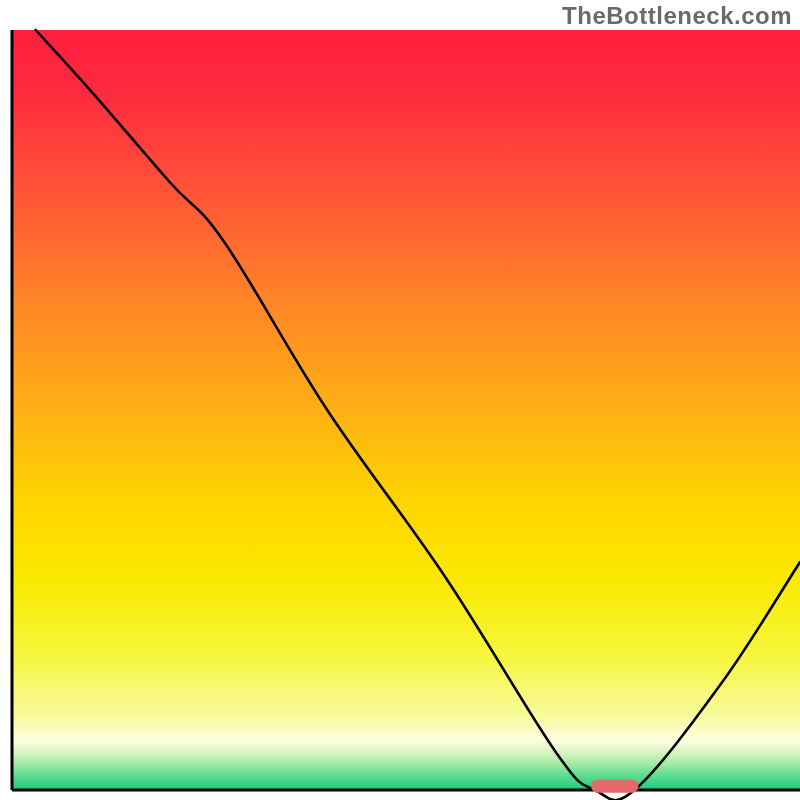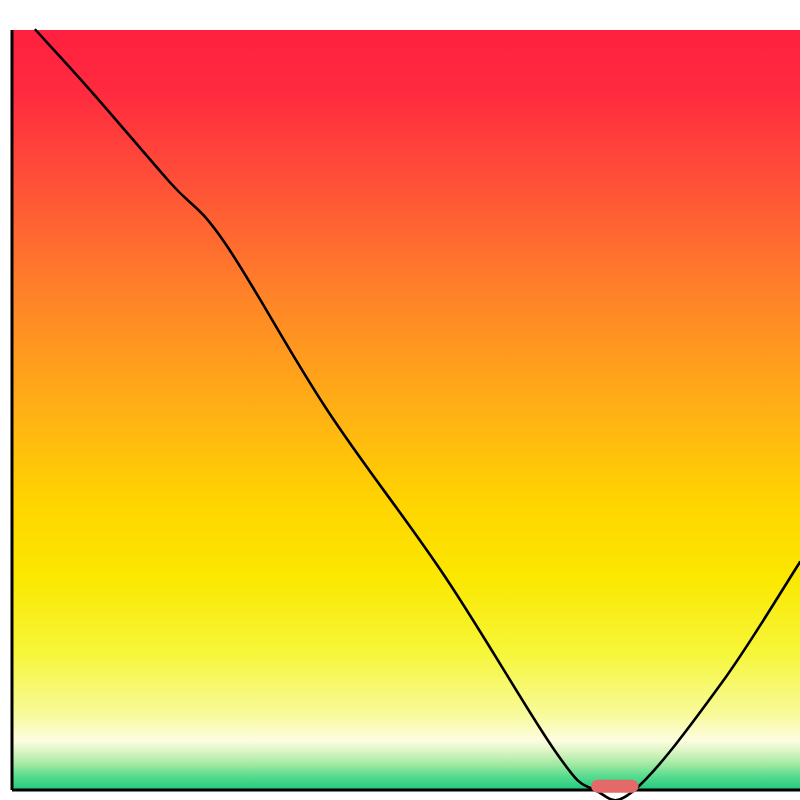--- a/index.html
+++ b/index.html
@@ -26,20 +26,21 @@
     letter-spacing: 0.5px;
   }
   svg {
     display: block;
   }
 </style>
 </head>
 <body>
 
 <div class="frame">
+  <div class="watermark">TheBottleneck.com</div>
 
   <svg id="chart-svg" width="800" height="800" viewBox="0 0 800 800">
     <defs>
       <linearGradient id="heat" x1="0" y1="0" x2="0" y2="1">
           <stop offset="0%" stop-color="#ff203f"></stop>
           <stop offset="8%" stop-color="#ff2a3f"></stop>
           <stop offset="20%" stop-color="#ff5038"></stop>
           <stop offset="35%" stop-color="#ff8328"></stop>
           <stop offset="50%" stop-color="#ffb015"></stop>
           <stop offset="62%" stop-color="#ffd400"></stop>

